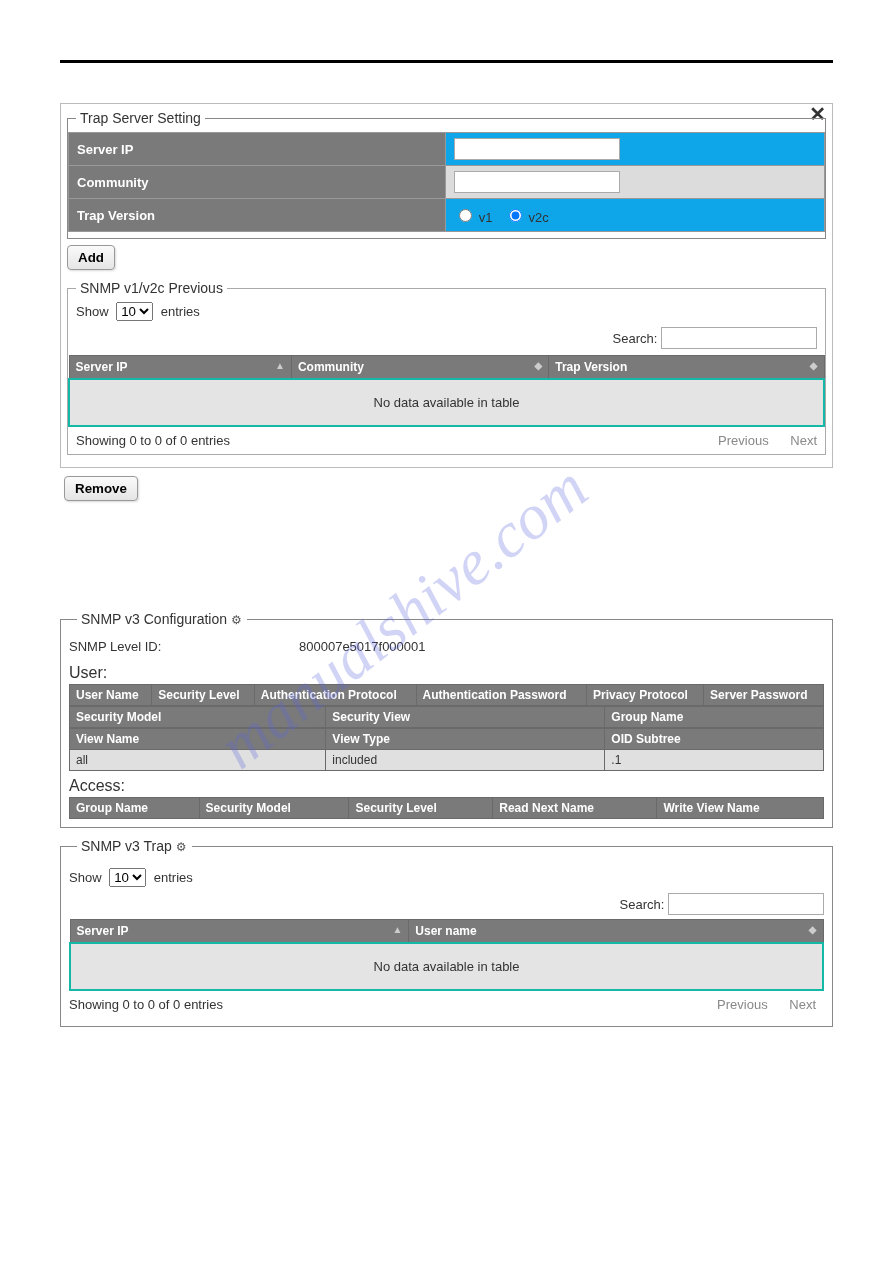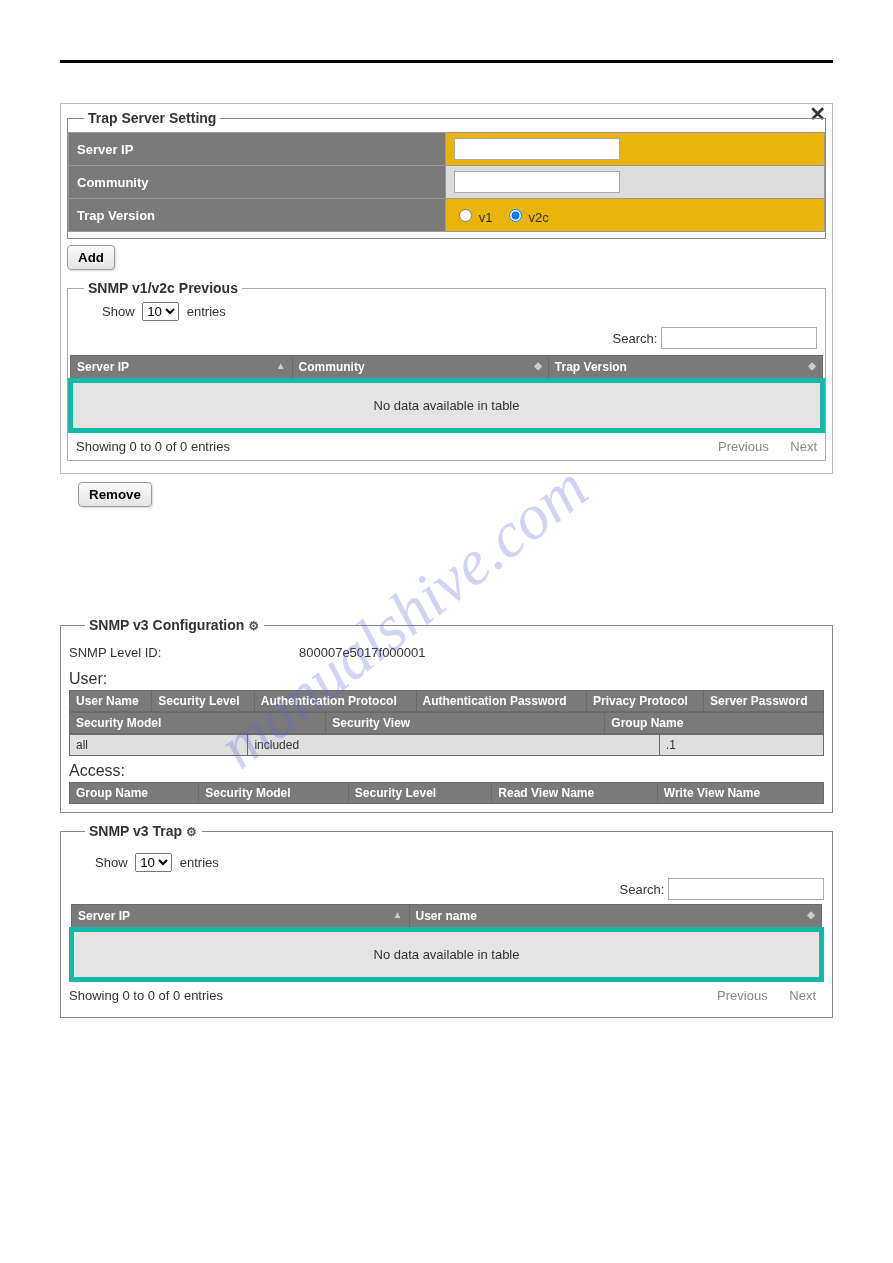--- a/index.html
+++ b/index.html
@@ -19,23 +19,23 @@
     border-top: 3px solid #000;
     margin: 0 0 40px 0;
   }
   fieldset {
     border: 1px solid #888;
     margin: 0;
     padding: 0;
     position: relative;
   }
   legend {
-    font-weight: bold;
+    font-weight: normal;
     padding: 0 4px;
-    margin-left: 16px;
+    margin-left: 8px;
     font-size: 14px;
   }
   .outer-panel {
     border: 1px solid #bbb;
     padding: 6px;
     position: relative;
     margin-bottom: 8px;
   }
   .close-x {
     position: absolute;
@@ -57,21 +57,21 @@
     border: 1px solid #999;
     height: 24px;
   }
   .kv-label {
     background: #7a7a7a;
     color: #fff;
     font-weight: bold;
     width: 360px;
   }
   .kv-val {
-    background: #eab308;
+    background: #0ea5e9;
   }
   .kv-val.alt {
     background: #dcdcdc;
   }
   .kv-val input[type="text"] {
     width: 160px;
     height: 18px;
     border: 1px solid #aaa;
     background: #fff;
   }
@@ -87,21 +87,20 @@
   }
   .inner-fieldset {
     margin: 10px 0 6px 0;
     border: 1px solid #aaa;
   }
   .ds-top-row {
     display: flex;
     justify-content: space-between;
     align-items: center;
     padding: 6px 8px 6px 8px;
-    margin-left: 26px;
   }
   .ds-top-row select { margin: 0 4px; }
   .ds-search input { width: 150px; height: 18px; border: 1px solid #aaa; }
   .dt {
     width: 100%;
     border-collapse: collapse;
     margin: 0;
     border: 1px solid #999;
   }
   .dt th {
@@ -114,21 +113,21 @@
     position: relative;
     font-size: 12px;
   }
   .dt th .sort {
     float: right;
     color: #ccc;
     font-size: 10px;
   }
   .dt td {
     padding: 15px 6px;
-    border: 5px solid #14b8a6;
+    border: 2px solid #14b8a6;
     background: #ececec;
   }
   .dt td.no-data {
     text-align: center;
     background: #e4e4e4;
   }
   .ds-info {
     padding: 6px 8px;
     display: flex;
     justify-content: space-between;
@@ -260,21 +259,21 @@
       <div class="ds-info">
         <div>Showing 0 to 0 of 0 entries</div>
         <div class="pager">
           <span>Previous</span>
           <span>Next</span>
         </div>
       </div>
     </fieldset>
   </div>
 
-  <div style="margin:6px 0 0 18px;">
+  <div style="margin:6px 0 0 4px;">
     <button class="btn">Remove</button>
   </div>
 
   <div class="section-gap"></div>
 
   <fieldset class="cfg-fieldset">
     <legend>
       <span>SNMP v3 Configuration</span>
       <span class="gear-icon">⚙</span>
     </legend>
@@ -302,36 +301,41 @@
           <tr>
         <th style="width:34%">Security Model</th>
         <th style="width:37%">Security View</th>
         <th>Group Name</th>
       </tr>
     </tbody>
       </table>
 
     <table class="hdr-table">
       <tbody>
+          <tr>
+        <th style="width:34%">View Name</th>
+        <th style="width:37%">View Type</th>
+        <th>OID Subtree</th>
+      </tr>
       <tr>
         <td>all</td>
         <td>included</td>
         <td>.1</td>
       </tr>
     </tbody>
       </table>
 
     <div class="subhdr">Access:</div>
     <table class="hdr-table">
       <tbody>
           <tr>
         <th>Group Name</th>
         <th>Security Model</th>
         <th>Security Level</th>
-        <th>Read View Name</th>
+        <th>Read Next Name</th>
         <th>Write View Name</th>
       </tr>
     </tbody>
       </table>
   </fieldset>
 
   <fieldset class="cfg-fieldset" style="margin-top:10px;">
     <legend>
       <span>SNMP v3 Trap</span>
       <span class="gear-icon">⚙</span>

